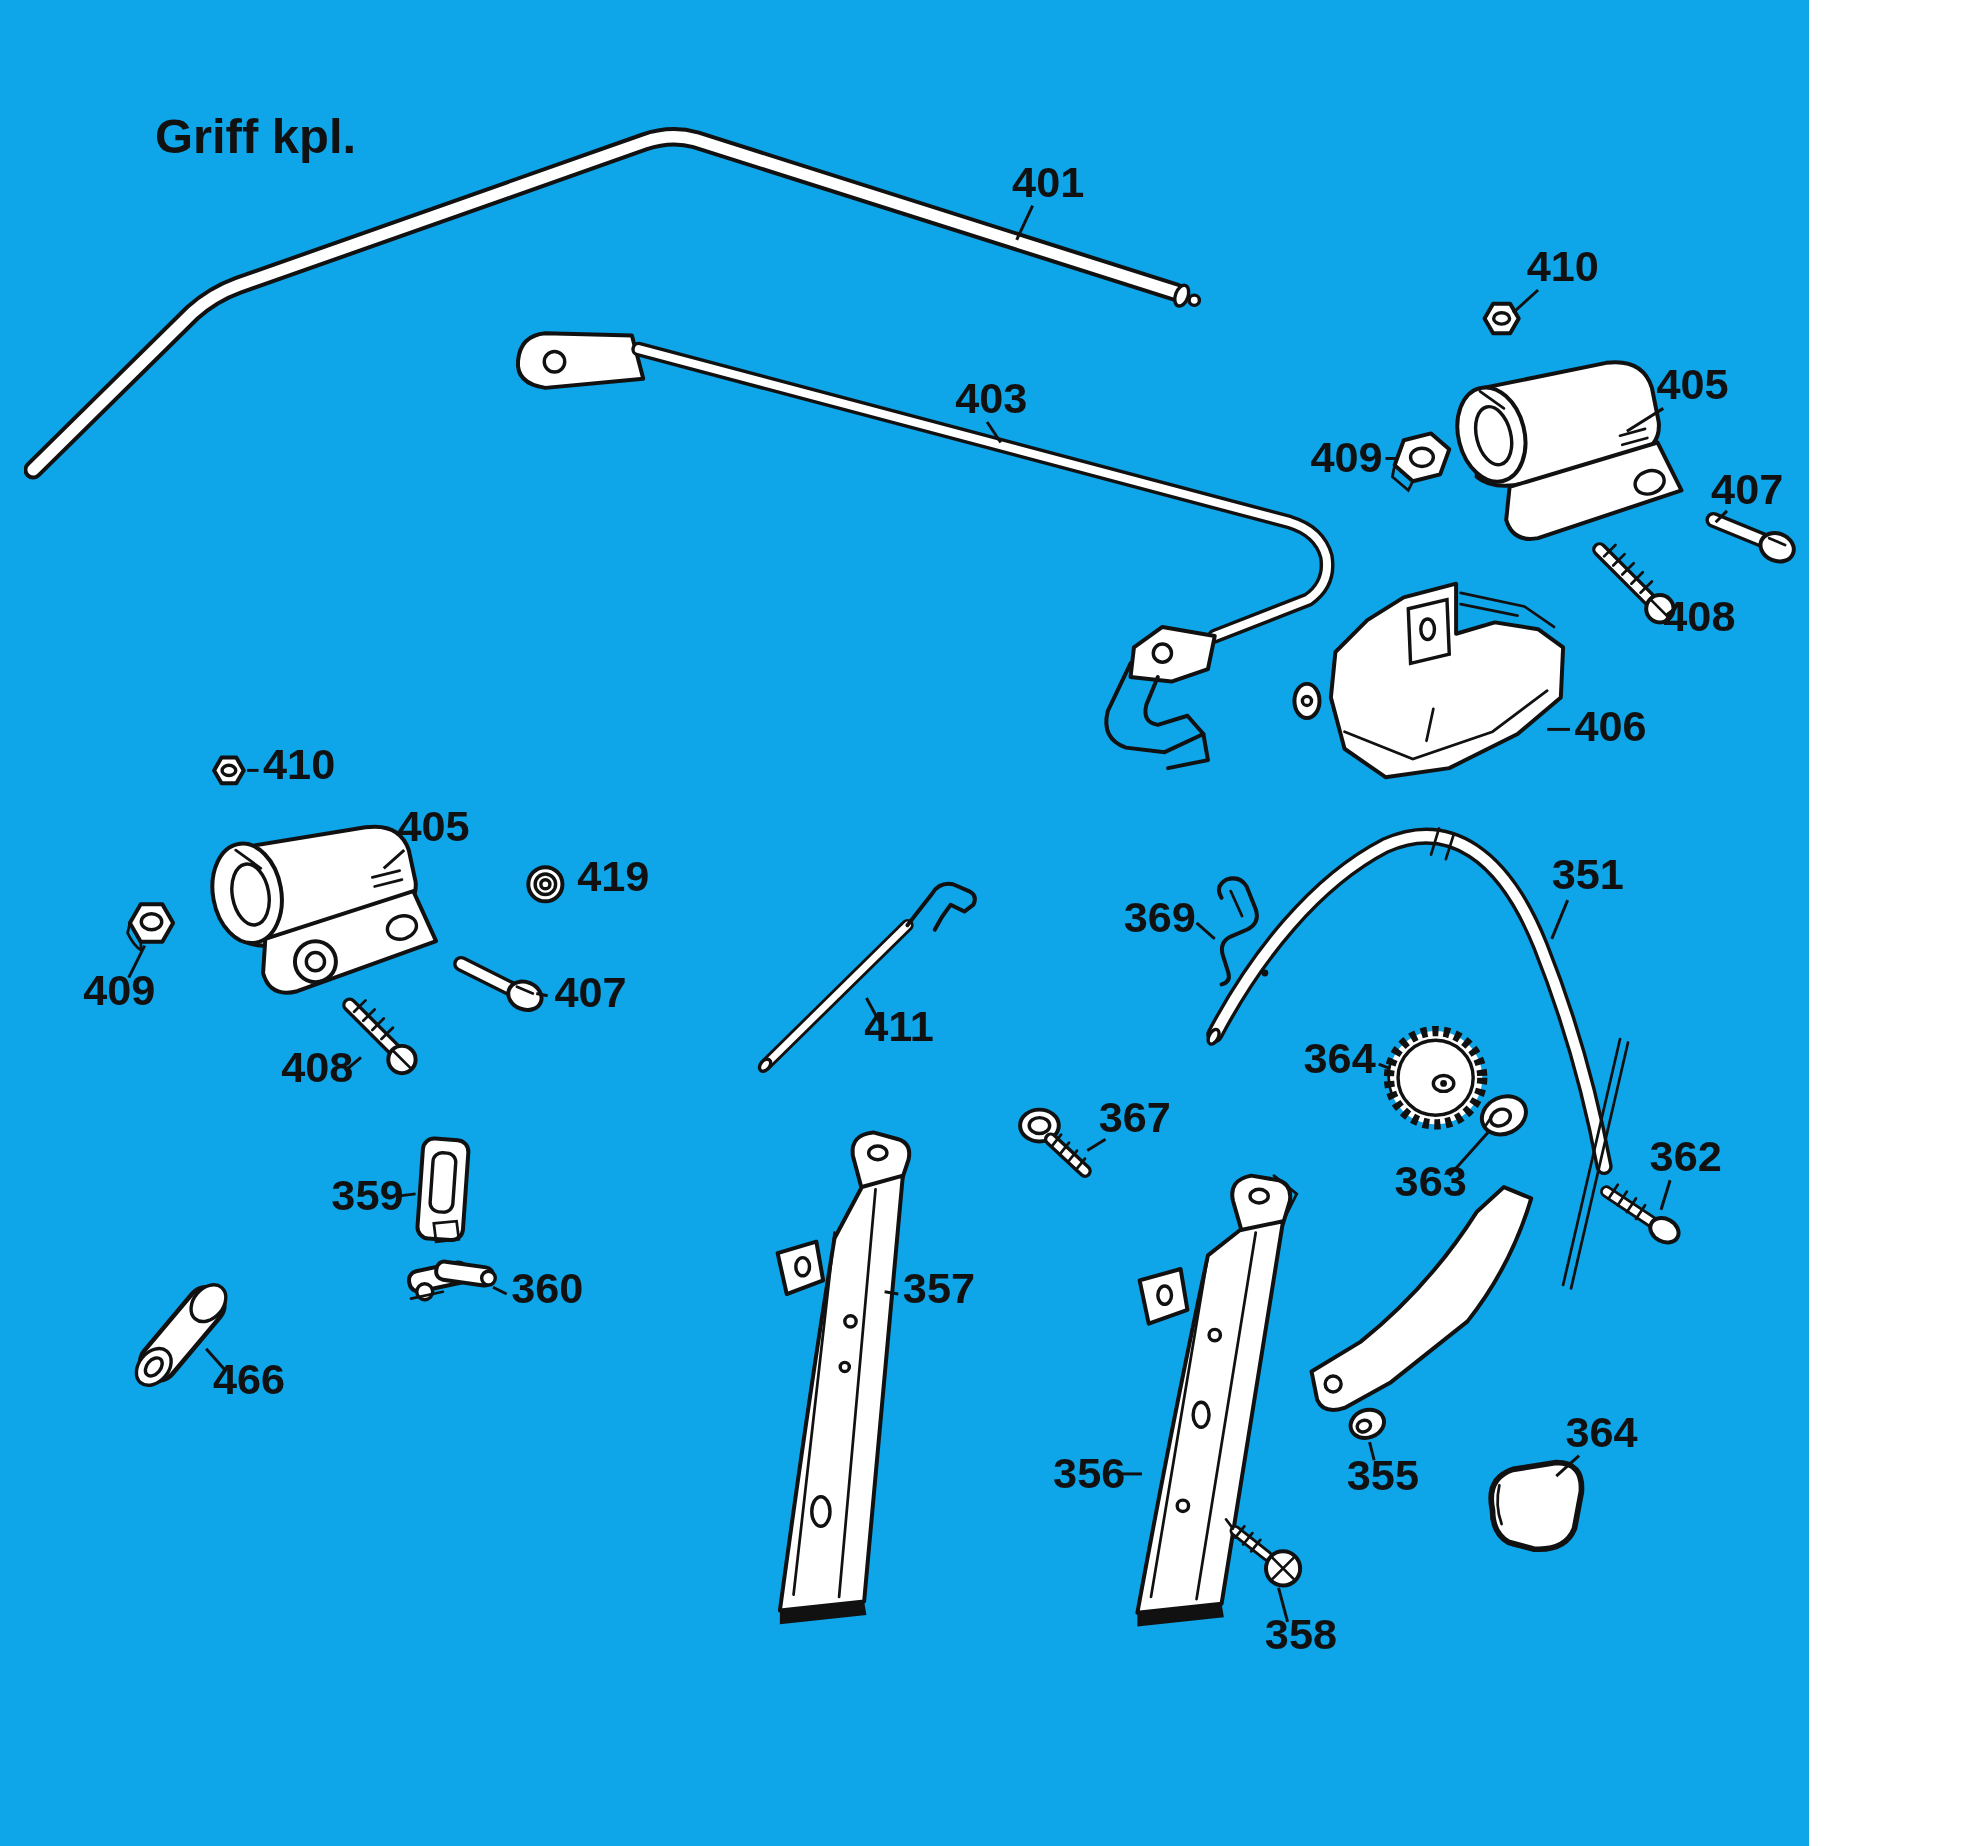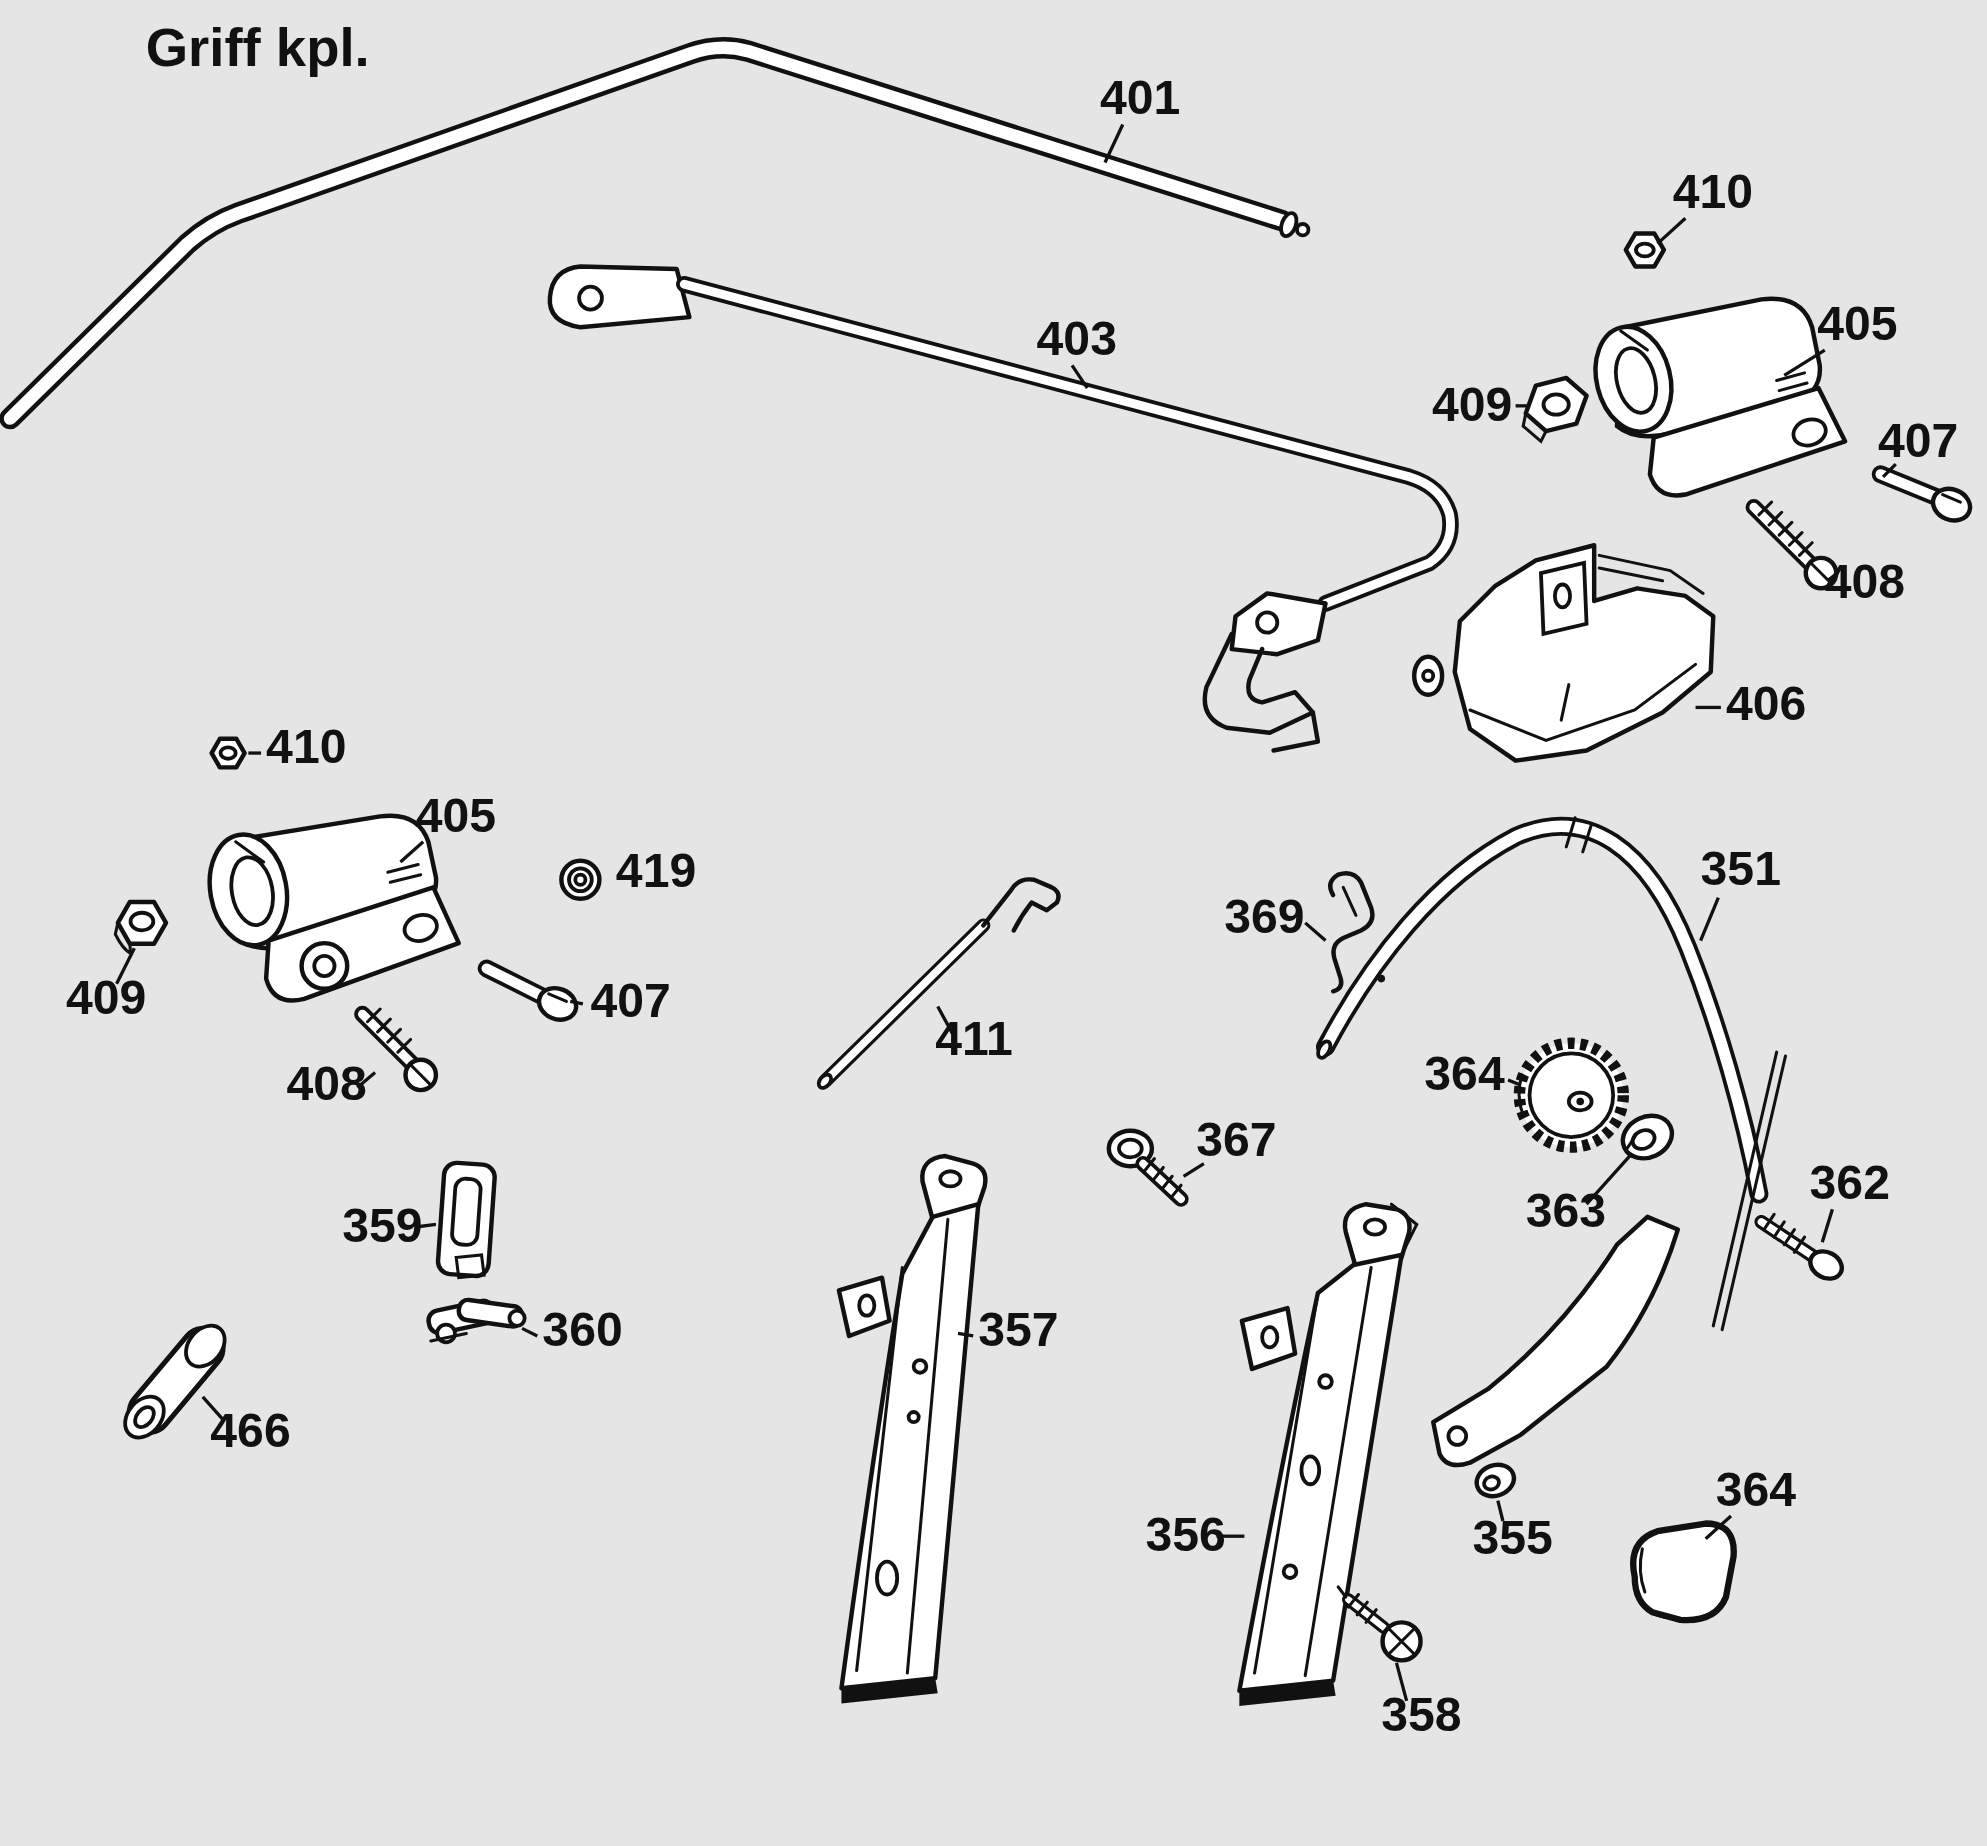--- a/index.html
+++ b/index.html
@@ -1,20 +1,21 @@
 <!DOCTYPE html>
 <html style="font-size:13.6px"><head>
 <meta charset="utf-8">
 <style>
   html,body { margin:0; padding:0; background:#ffffff; }
   #stage {
     position:relative;
-    width:1987px; height:1847px;
-    background:#e5e5e5;
+    width:1785px; height:1847px;
+    background:#0ea5e9;
     font-family:"Liberation Sans", sans-serif;
+    padding-left:24px;
   }
   svg { display:block; width:100%; height:100%; }
   .tube-o { fill:none; stroke:#111; stroke-width:17; stroke-linecap:round; stroke-linejoin:round; }
   .tube-i { fill:none; stroke:#fff; stroke-width:10; stroke-linecap:round; stroke-linejoin:round; }
   .ln  { fill:none; stroke:#111; stroke-width:3.5; stroke-linecap:round; stroke-linejoin:round; }
   .ln2 { fill:none; stroke:#111; stroke-width:2.4; stroke-linecap:round; }
   .fw  { fill:#ffffff; stroke:#111; stroke-width:3.5; stroke-linejoin:round; }
   .fwb { fill:#ffffff; stroke:#111; stroke-width:3; }
   .lead { fill:none; stroke:#111; stroke-width:2.6; }
   .lbl { font:700 38px "Liberation Sans", sans-serif; fill:#111; }

